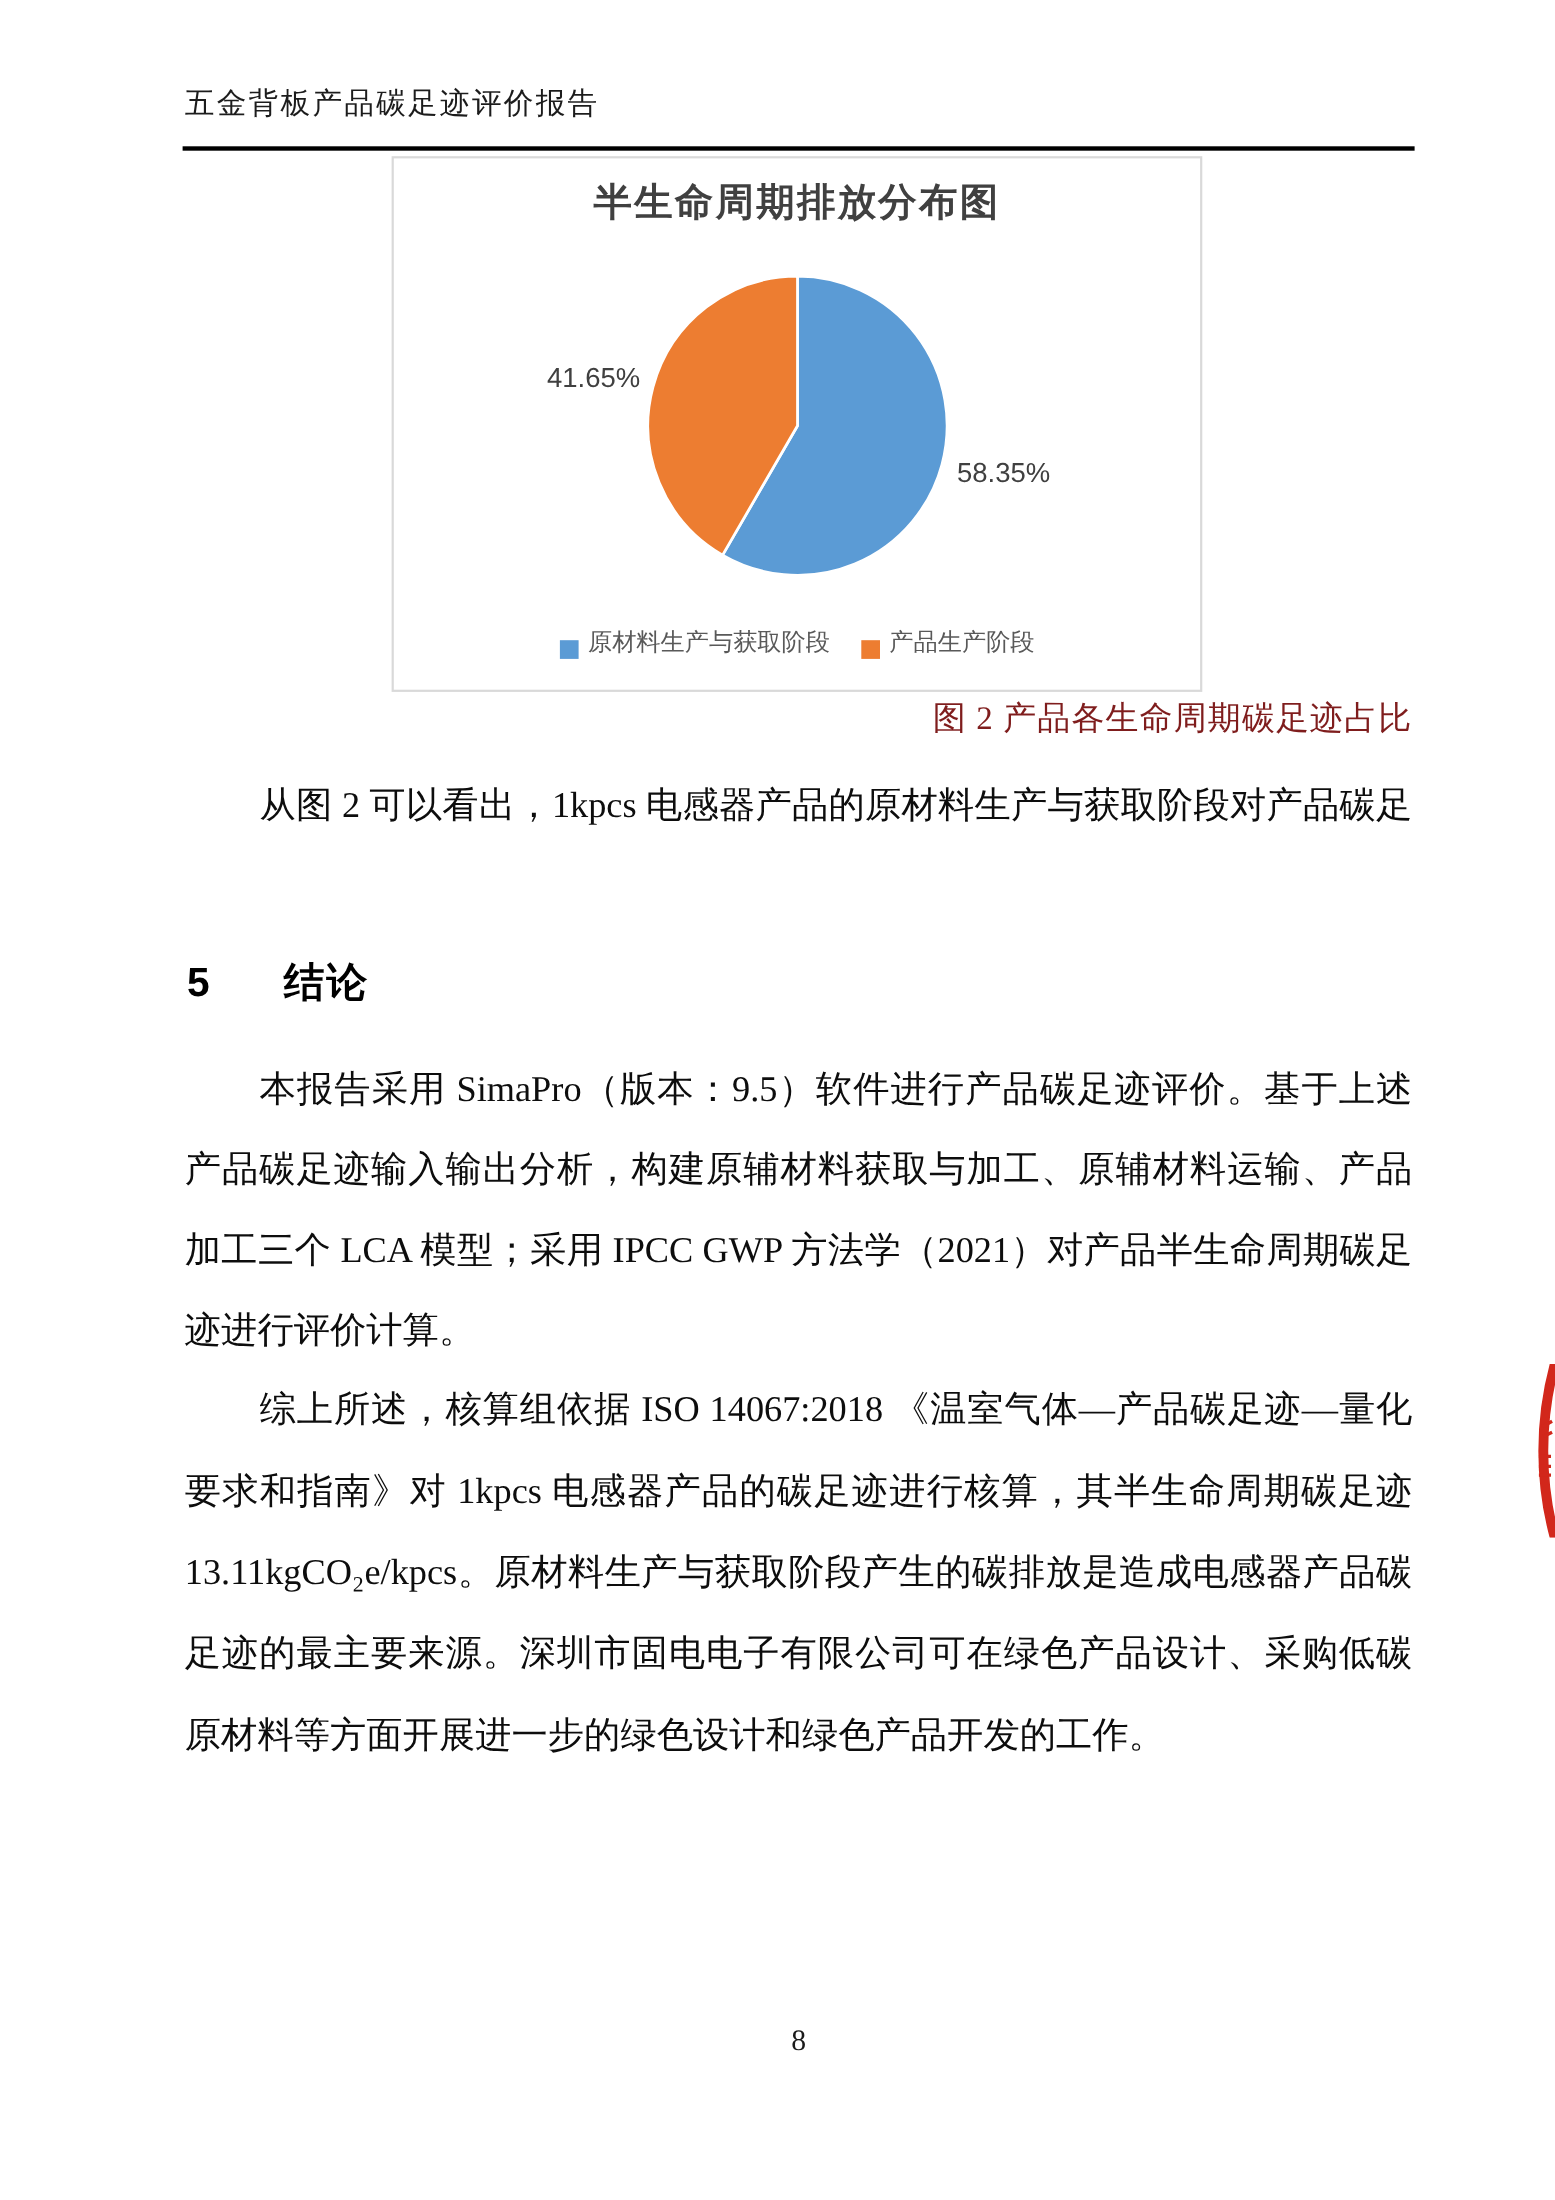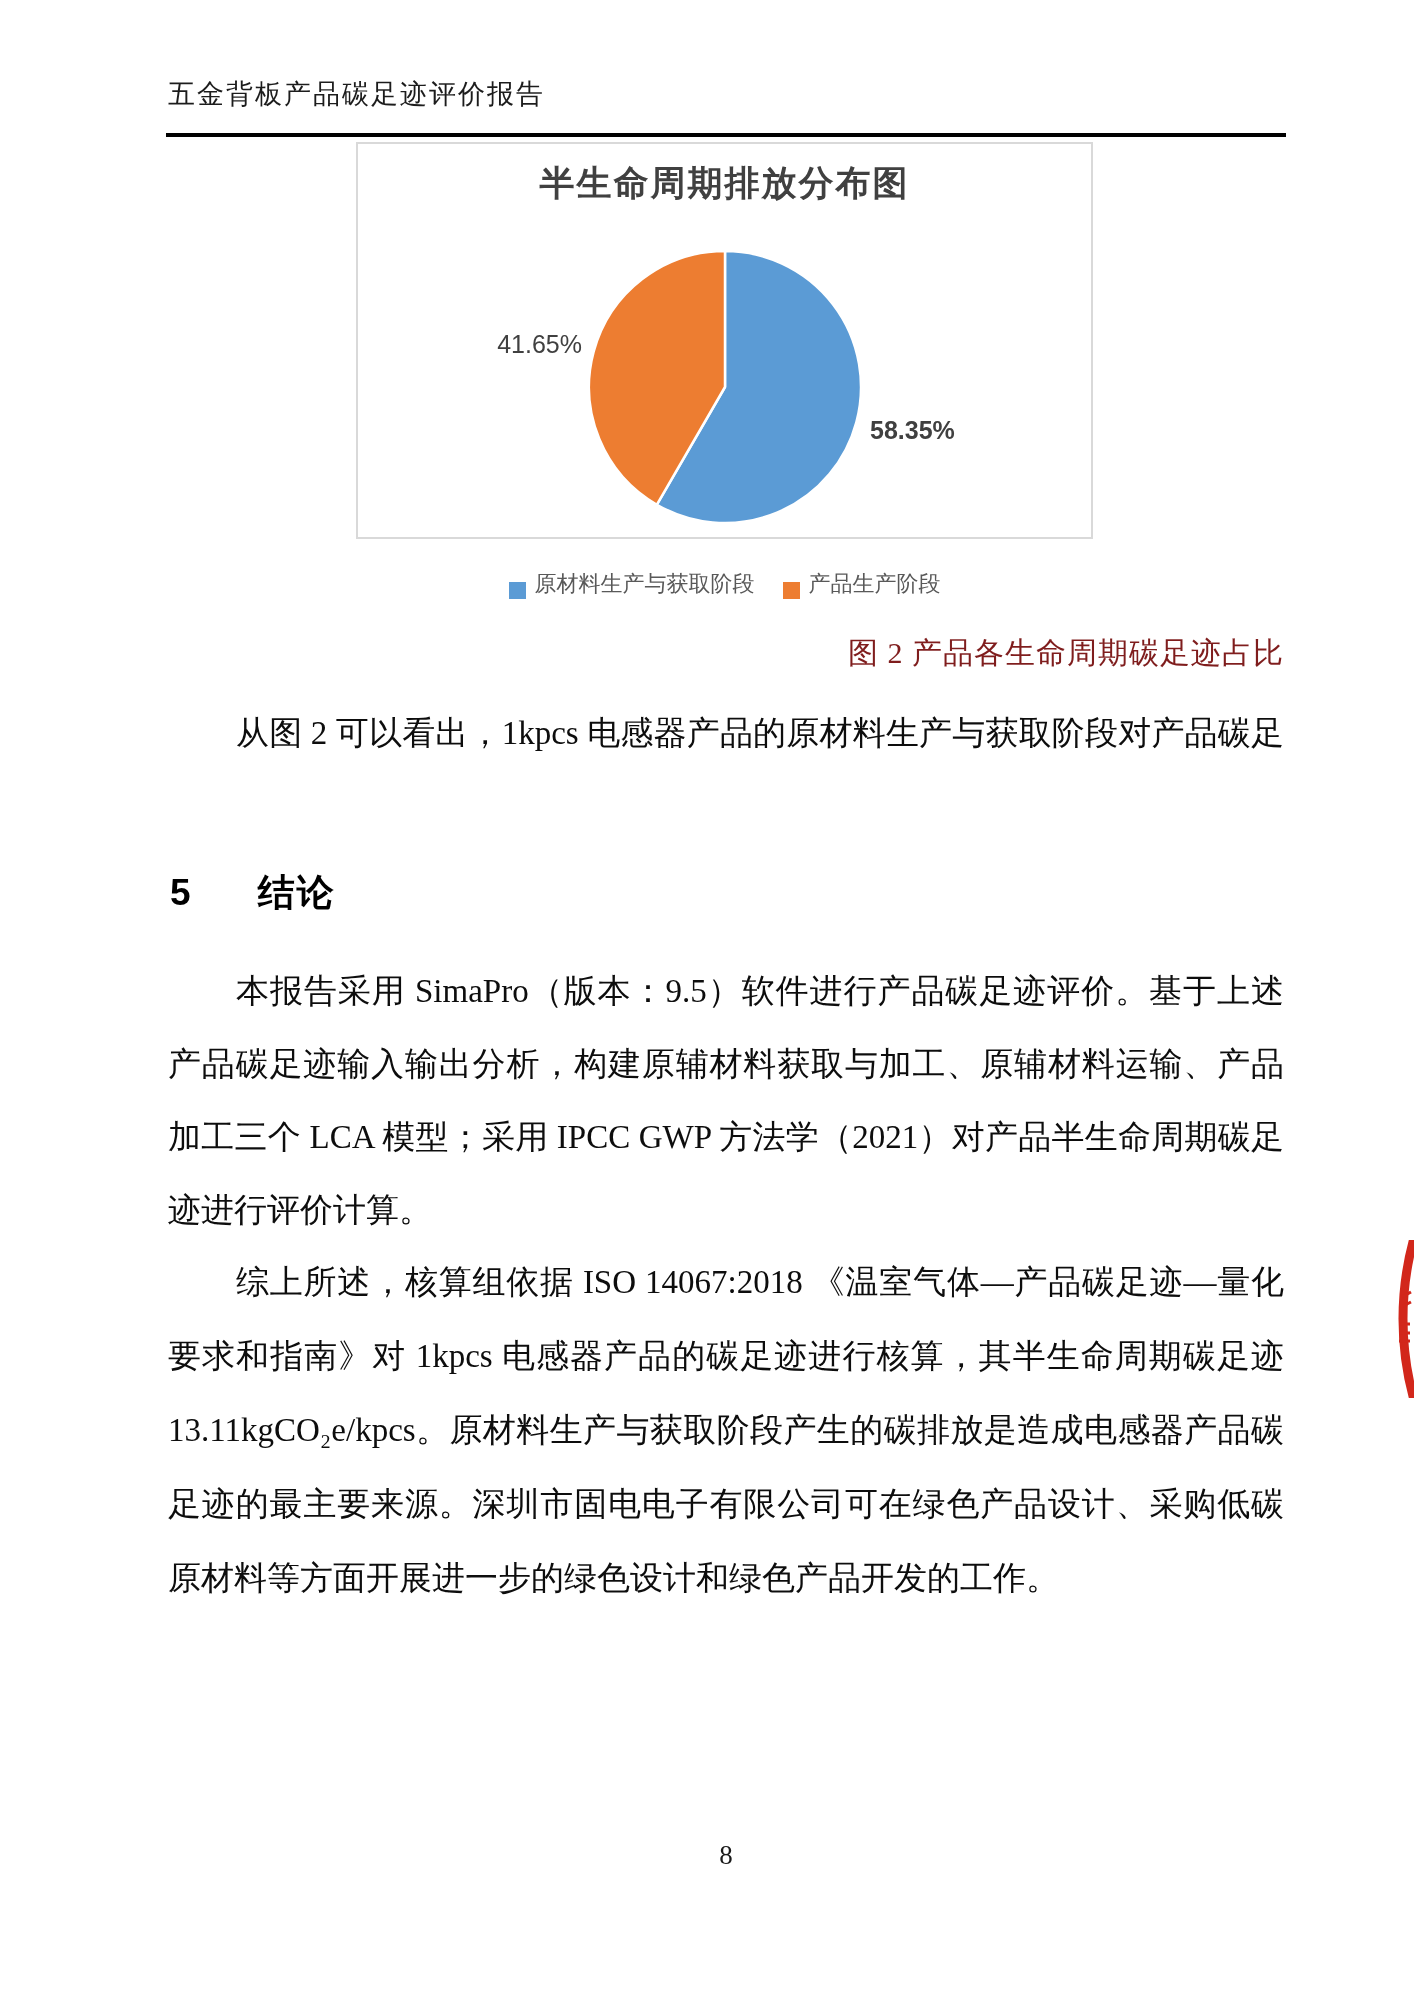--- a/index.html
+++ b/index.html
@@ -16,33 +16,33 @@
   .hdr-title{
     position:absolute;left:168px;top:76px;
     font-size:27px;letter-spacing:2px;color:#1c1c1c;
   }
   .hdr-rule{
     position:absolute;left:166px;top:133px;width:1120px;height:4px;
     background:#000;
   }
   
   .chart-frame{
-    position:absolute;left:356px;top:142px;width:737px;height:397px;
+    position:absolute;left:356px;top:142px;width:737px;height:487px;
     border:2px solid #d9d9d9;background:#fff;box-sizing:border-box;
     font-family:"Liberation Sans","DejaVu Sans",sans-serif;
   }
   .chart-title{
     position:absolute;left:0;right:0;top:16px;
     text-align:center;font-size:35px;font-weight:bold;color:#404040;
     letter-spacing:2px;
   }
   .pie-svg{position:absolute;left:217px;top:93px;width:300px;height:300px;}
   .callout{position:absolute;font-size:25px;color:#404040;}
   .callout.left{left:108px;top:186px;width:116px;text-align:right;}
-  .callout.right{left:512px;top:272px;width:130px;text-align:left;font-weight:bold;}
+  .callout.right{left:512px;top:272px;width:130px;text-align:left;}
   .legend-row{
     position:absolute;left:0;right:0;top:425px;
     display:flex;justify-content:center;align-items:flex-end;gap:9px;
     font-size:22px;color:#595959;
   }
   .swatch{width:17px;height:17px;flex:0 0 auto;}
   .legend-gap{width:10px;flex:0 0 auto;}
   
   .fig-caption{
     position:absolute;left:168px;top:633px;width:1116px;

